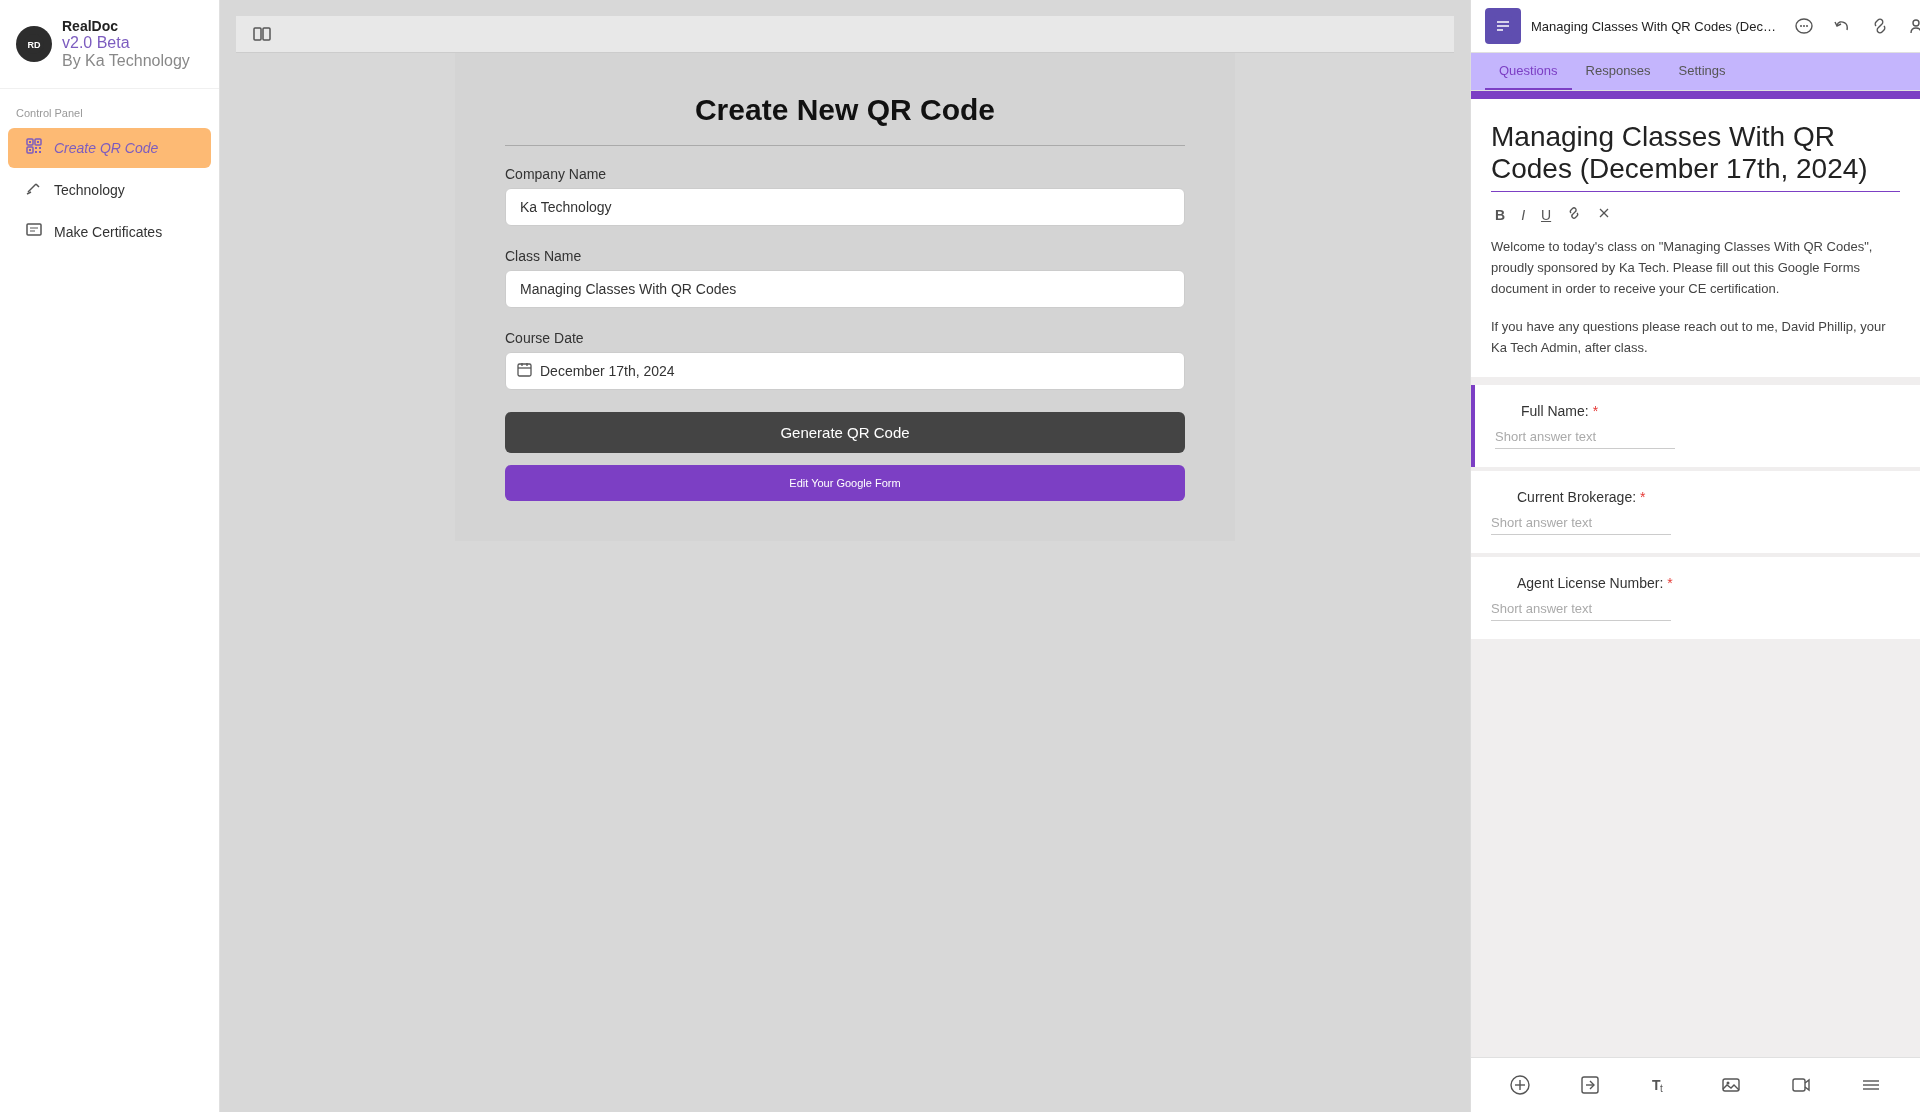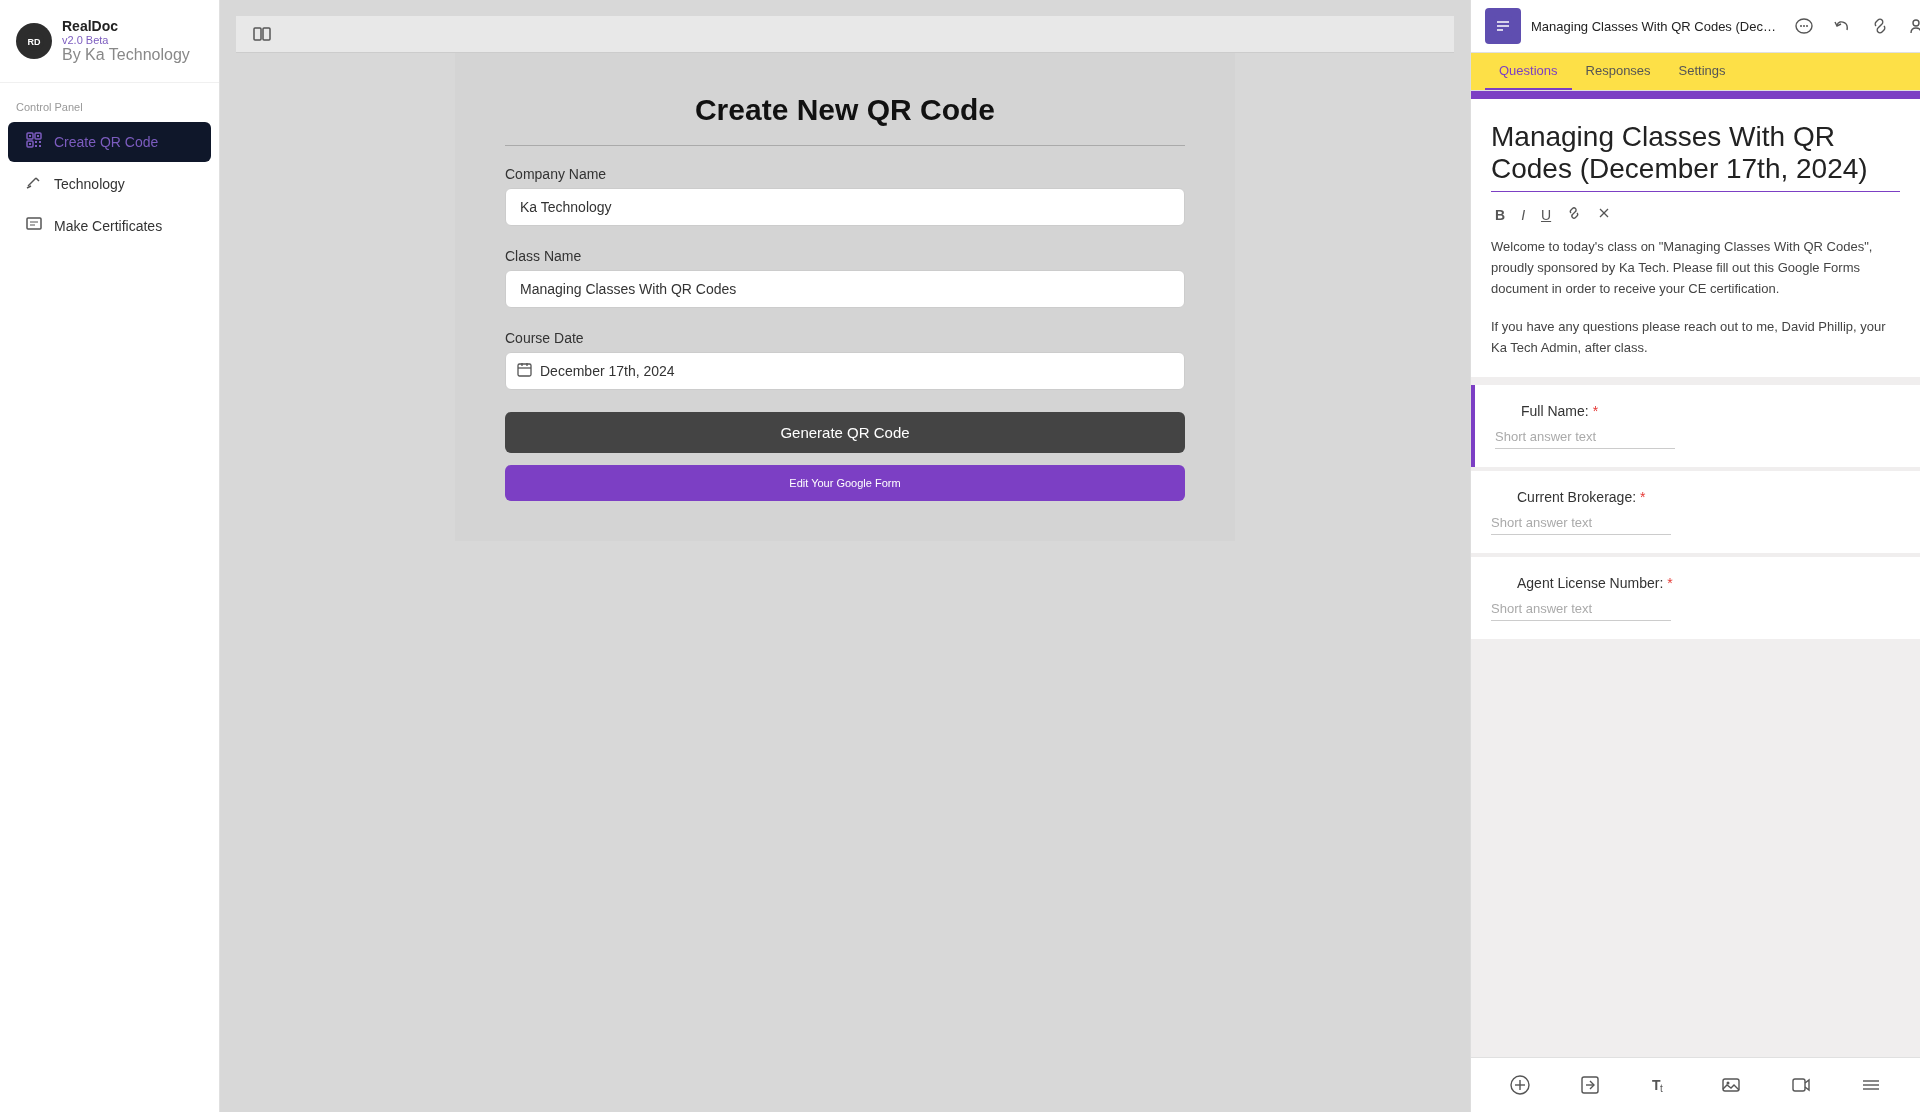--- a/index.html
+++ b/index.html
@@ -33,21 +33,21 @@
       color: white;
       font-size: 13px;
       font-weight: bold;
     }
     .logo-text .app-name {
       font-size: 14px;
       font-weight: 700;
       color: #222;
     }
     .logo-text .app-version {
-      font-size: 11px;
+      font-size: 16px;
       color: #7c5cbf;
     }
     .logo-text .app-by {
       font-size: 16px;
       color: #888;
     }
     .sidebar-section-label {
       font-size: 11px;
       color: #999;
       padding: 18px 16px 8px 16px;
@@ -58,21 +58,21 @@
       display: flex;
       align-items: center;
       gap: 10px;
       padding: 10px 16px;
       font-size: 14px;
       color: #333;
       cursor: pointer;
       border-radius: 6px;
       margin: 1px 8px;
     }
-    .sidebar-item.active { background: #0f172a; color: #7c5cbf; }
+    .sidebar-item.active { background: #fdba74; color: #7c5cbf; font-style: italic; }
     .sidebar-item-icon { font-size: 16px; width: 20px; text-align: center; }
 
     
     #main {
       flex: 1;
       display: flex;
       flex-direction: row;
       overflow: hidden;
     }
 
@@ -235,21 +235,21 @@
       align-items: center;
       justify-content: center;
       width: 30px;
       height: 30px;
       border-radius: 50%;
     }
     .gform-tabs {
       display: flex;
       align-items: center;
       padding: 0 14px;
-      background: #fde047;
+      background: #c4b5fd;
       border-bottom: 1px solid #e0e0e0;
       gap: 0;
     }
     .gform-tab {
       padding: 10px 14px;
       font-size: 13px;
       color: #555;
       cursor: pointer;
       border-bottom: 2px solid transparent;
     }

